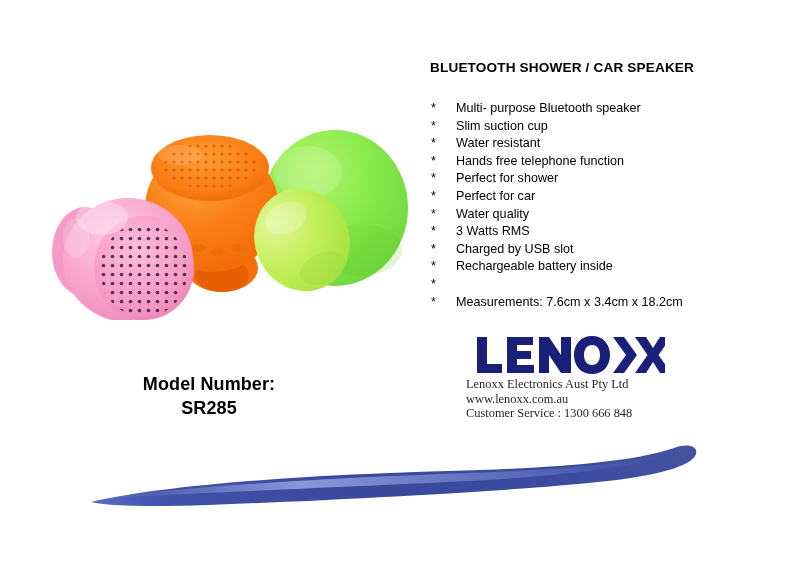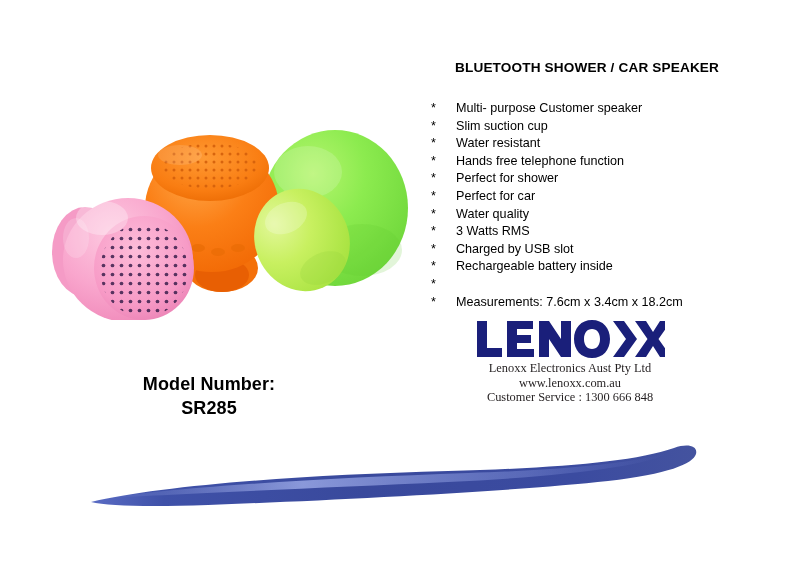--- a/index.html
+++ b/index.html
@@ -35,21 +35,21 @@
     text-align: center;
     font-size: 18px;
     font-weight: bold;
     line-height: 24px;
     letter-spacing: 0.1px;
   }
 
   
   #spec-title {
     position: absolute;
-    left: 455px;
+    left: 430px;
     top: 60px;
     font-size: 13.6px;
     font-weight: bold;
     letter-spacing: 0.15px;
     white-space: nowrap;
     text-align: center;
   }
   #feature-list {
     position: absolute;
     left: 430px;
@@ -72,23 +72,22 @@
     left: 1px;
     top: 0;
     font-size: 12.6px;
     line-height: 17.6px;
   }
 
   
   #logo-block {
     position: absolute;
     left: 466px;
-    top: 318px;
+    top: 334px;
     width: 208px;
-    text-align: center;
   }
   #logo-wordmark {
     height: 42px;
     display: flex;
     align-items: center;
     justify-content: center;
   }
   #logo-wordmark svg { display: block; }
   #logo-contact {
     font-family: "Liberation Serif", serif;
@@ -214,21 +213,21 @@
 <div id="model-block">
   <div>Model Number:</div>
   <div>SR285</div>
 </div>
 
 <div id="spec-title">BLUETOOTH SHOWER / CAR SPEAKER</div>
 
 <ul id="feature-list">
   <li>
     <span class="bullet-star">*</span>
-    <span>Multi- purpose Customer speaker</span>
+    <span>Multi- purpose Bluetooth speaker</span>
   </li>
   <li>
     <span class="bullet-star">*</span>
     <span>Slim suction cup</span>
   </li>
   <li>
     <span class="bullet-star">*</span>
     <span>Water resistant</span>
   </li>
   <li>

